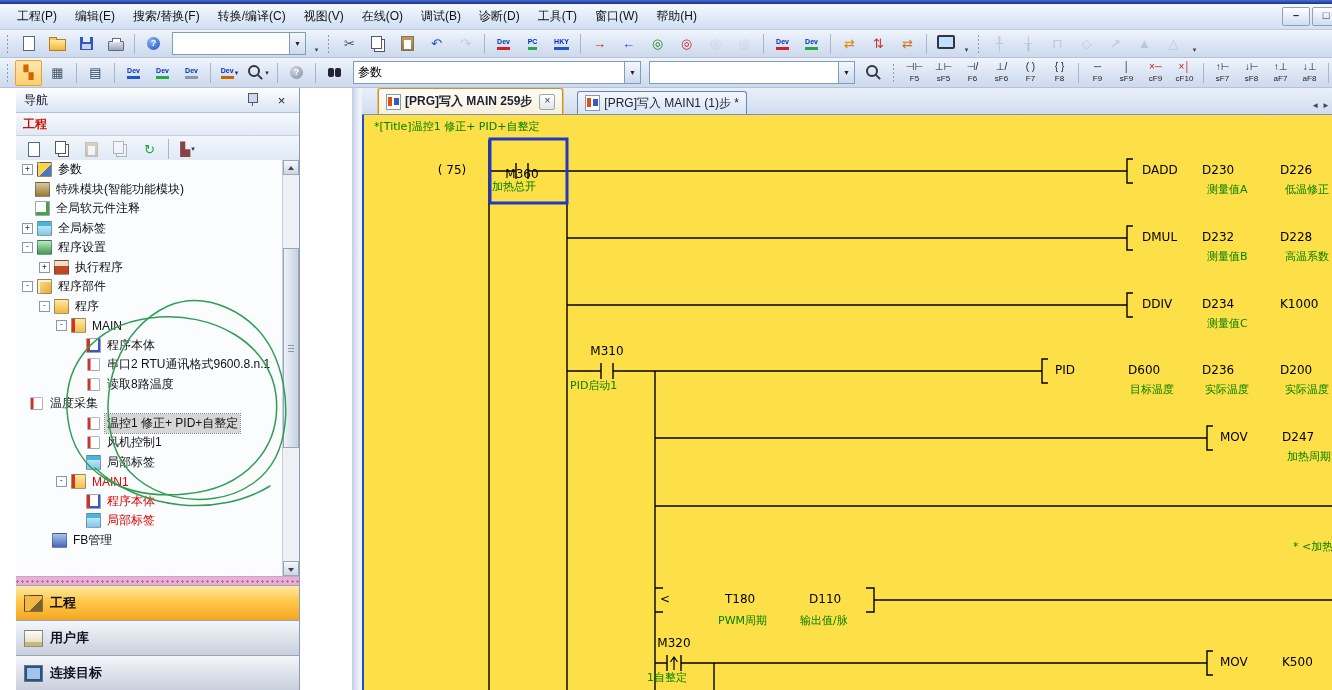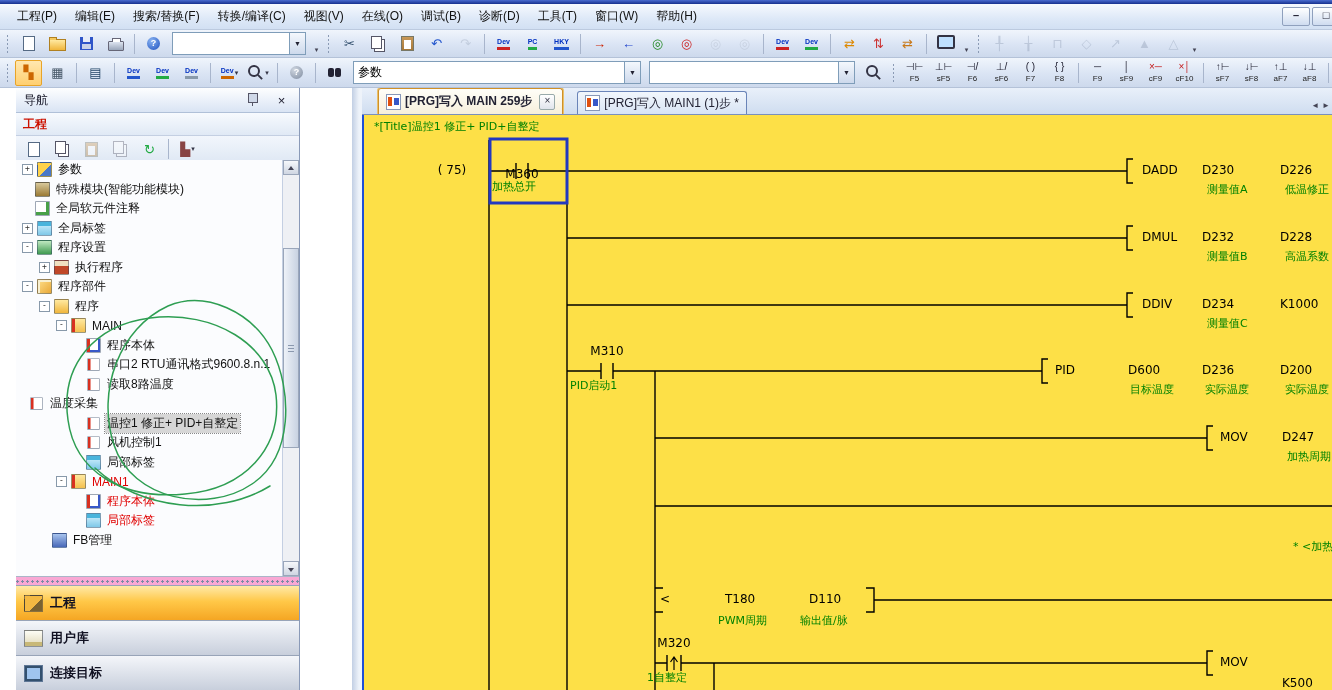--- a/index.html
+++ b/index.html
@@ -604,21 +604,21 @@
         <span class="ltxt lt" style="left: 764px; top: 248px;">D600</span>
         <span class="ltxt lt" style="left: 838px; top: 248px;">D236</span>
         <span class="ltxt lt" style="left: 916px; top: 248px;">D200</span>
         <span class="ltxt lc" style="left: 766px; top: 267px;">目标温度</span>
         <span class="ltxt lc" style="left: 841px; top: 267px;">实际温度</span>
         <span class="ltxt lc" style="left: 921px; top: 267px;">实际温度</span>
         <span class="ltxt lt" style="left: 856px; top: 315px;">MOV</span>
         <span class="ltxt lt" style="left: 918px; top: 315px;">D247</span>
         <span class="ltxt lc" style="left: 923px; top: 334px;">加热周期</span>
         <span class="ltxt lt" style="left: 856px; top: 540px;">MOV</span>
-        <span class="ltxt lt" style="left: 918px; top: 540px; margin-top: 21px;">K500</span>
+        <span class="ltxt lt" style="left: 918px; top: 540px;">K500</span>
         <span class="ltxt lt" style="left: 296px; top: 477px;">&lt;</span>
         <span class="ltxt lt" style="left: 361px; top: 477px;">T180</span>
         <span class="ltxt lt" style="left: 445px; top: 477px;">D110</span>
         <span class="ltxt lc" style="left: 354px; top: 498px;">PWM周期</span>
         <span class="ltxt lc" style="left: 436px; top: 498px;">输出值/脉</span>
         <span class="ltxt lc" style="left: 929px; top: 424px;">* &lt;加热器</span>
       </div>
   </div>
 
   <svg class="abs" id="annot" width="1332" height="690">

